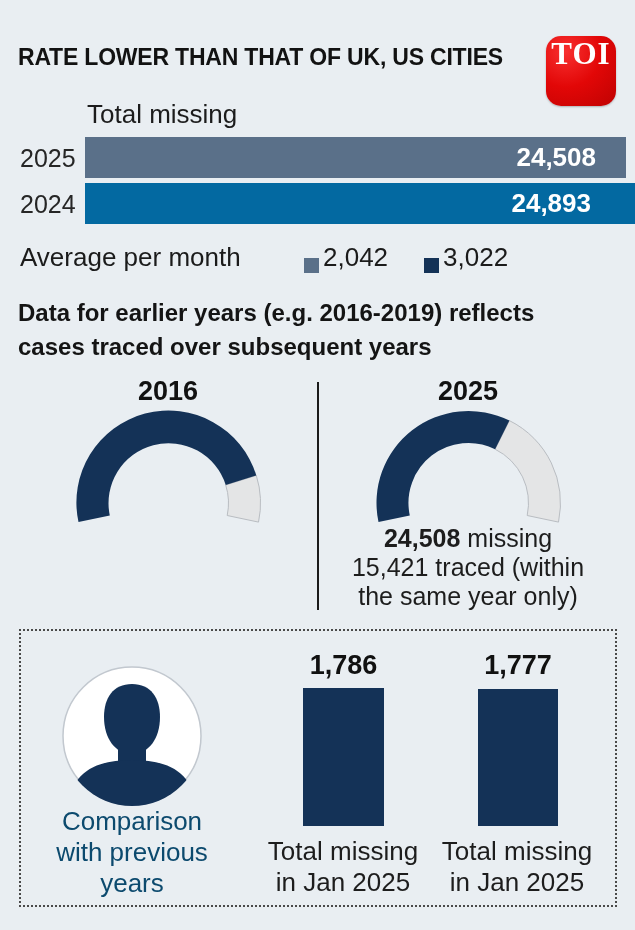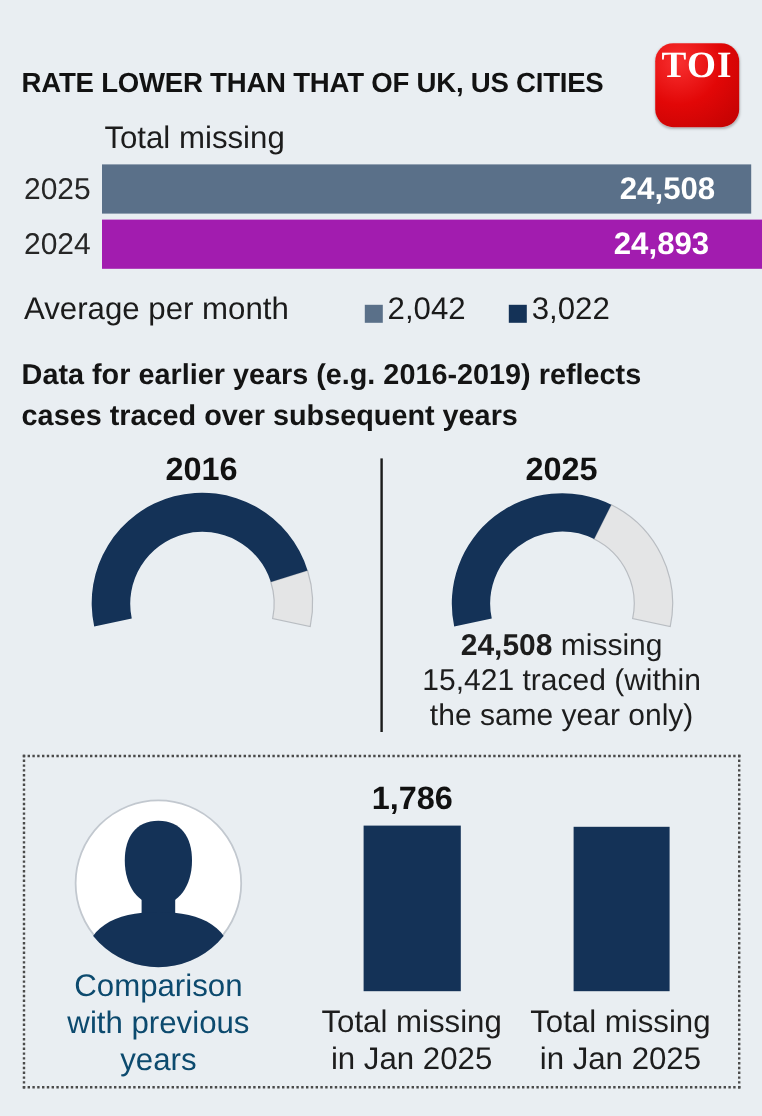--- a/index.html
+++ b/index.html
@@ -19,21 +19,21 @@
 
   .chart-title{left:87px;top:99px;font-size:26px;color:#1c1c1c;}
   .row-label{left:20px;font-size:25px;color:#262626;}
   .hbar{left:85px;height:41px;}
   .hbar .bar-value{position:absolute;top:0;line-height:41px;font-size:26px;font-weight:bold;color:#fff;}
   .hbar.b0 .bar-value{right:30px;}
   .hbar.b1 .bar-value{right:44px;}
 
   .avg-label{left:20px;top:242px;font-size:26px;color:var(--text);}
   .legend{left:304px;top:242px;display:flex;gap:36px;}
-  .legend-item{display:flex;align-items:center;}
+  .legend-item{display:flex;align-items:flex-end;}
   .swatch{width:15px;height:15px;margin:7px 4px 0 0;flex:none;}
   .legend-value{font-size:26px;color:var(--text);}
 
   .note-line{left:18px;font-size:24px;font-weight:bold;color:#141414;white-space:nowrap;}
 
   .gauge-head{top:376px;width:200px;text-align:center;font-size:27px;font-weight:bold;color:#111;}
   .v-divider{left:317px;top:382px;width:2px;height:228px;background:#1b1b1b;}
   .gauge-svg{top:404px;width:205px;height:120px;}
   .gauge-caption{top:524px;width:280px;text-align:center;font-size:25px;line-height:29px;color:#1d1d1d;}
   .gauge-caption b{font-weight:bold;}
@@ -43,32 +43,32 @@
   .compare-label{left:22px;top:806px;width:220px;text-align:center;font-size:26px;line-height:31px;color:#0c4a6e;}
   .vbar-value{top:650px;text-align:center;font-size:27px;font-weight:bold;color:#111;}
   .vbar{width:81px;}
   .vbar-caption{top:836px;width:170px;text-align:center;font-size:26px;line-height:31px;color:#1d1d1d;}
 </style>
 </head>
 <body>
 
 <div id="page">
 
-  <div class="abs title-line" style="top:56px">RATE LOWER THAN THAT OF UK, US CITIES</div>
+  <div class="abs title-line" style="top:44px">RATE LOWER THAN THAT OF UK, US CITIES</div>
   <div class="abs logo">
     <span>TOI</span>
   </div>
 
   <div class="abs chart-title">Total missing</div>
   <div class="abs row-label" style="top:144px">2025</div>
   <div class="abs hbar b0" style="top: 137px; width: 541px; background: rgb(90, 112, 137);">
     <span class="bar-value">24,508</span>
   </div>
   <div class="abs row-label" style="top:190px">2024</div>
-  <div class="abs hbar b1" style="top: 183px; width: 550px; background: #a21caf;">
+  <div class="abs hbar b1" style="top: 183px; width: 550px; background: #0369a1;">
     <span class="bar-value">24,893</span>
   </div>
 
   <div class="abs avg-label">Average per month</div>
   <div class="abs legend">
     <div class="legend-item">
       <span class="swatch" style="background: rgb(90, 112, 137);"></span>
       <span class="legend-value">2,042</span>
     </div>
     <div class="legend-item">
@@ -114,20 +114,21 @@
       <path d="M8,144 C11,109 34,96 72,96 C110,96 133,109 136,144 Z"></path>
     </g>
   </svg>
   <div class="abs compare-label">
     <span>Comparison</span><br>
     <span>with previous</span><br>
     <span>years</span>
   </div>
 
   <div class="abs vbar-value" style="left:303px;width:81px">1,786</div>
+  <div class="abs vbar-value" style="left:478px;width:80px">1,777</div>
   <div class="abs vbar" style="left: 303px; width: 81px; height: 138px; top: 688px; background: rgb(20, 50, 87);"></div>
   <div class="abs vbar" style="left: 478px; width: 80px; height: 137px; top: 689px; background: rgb(20, 50, 87);"></div>
   <div class="abs vbar-caption" style="left:258px">
     <span>Total missing</span><br>
     <span>in Jan 2025</span>
   </div>
   <div class="abs vbar-caption" style="left:432px">
     <span>Total missing</span><br>
     <span>in Jan 2025</span>
   </div>

